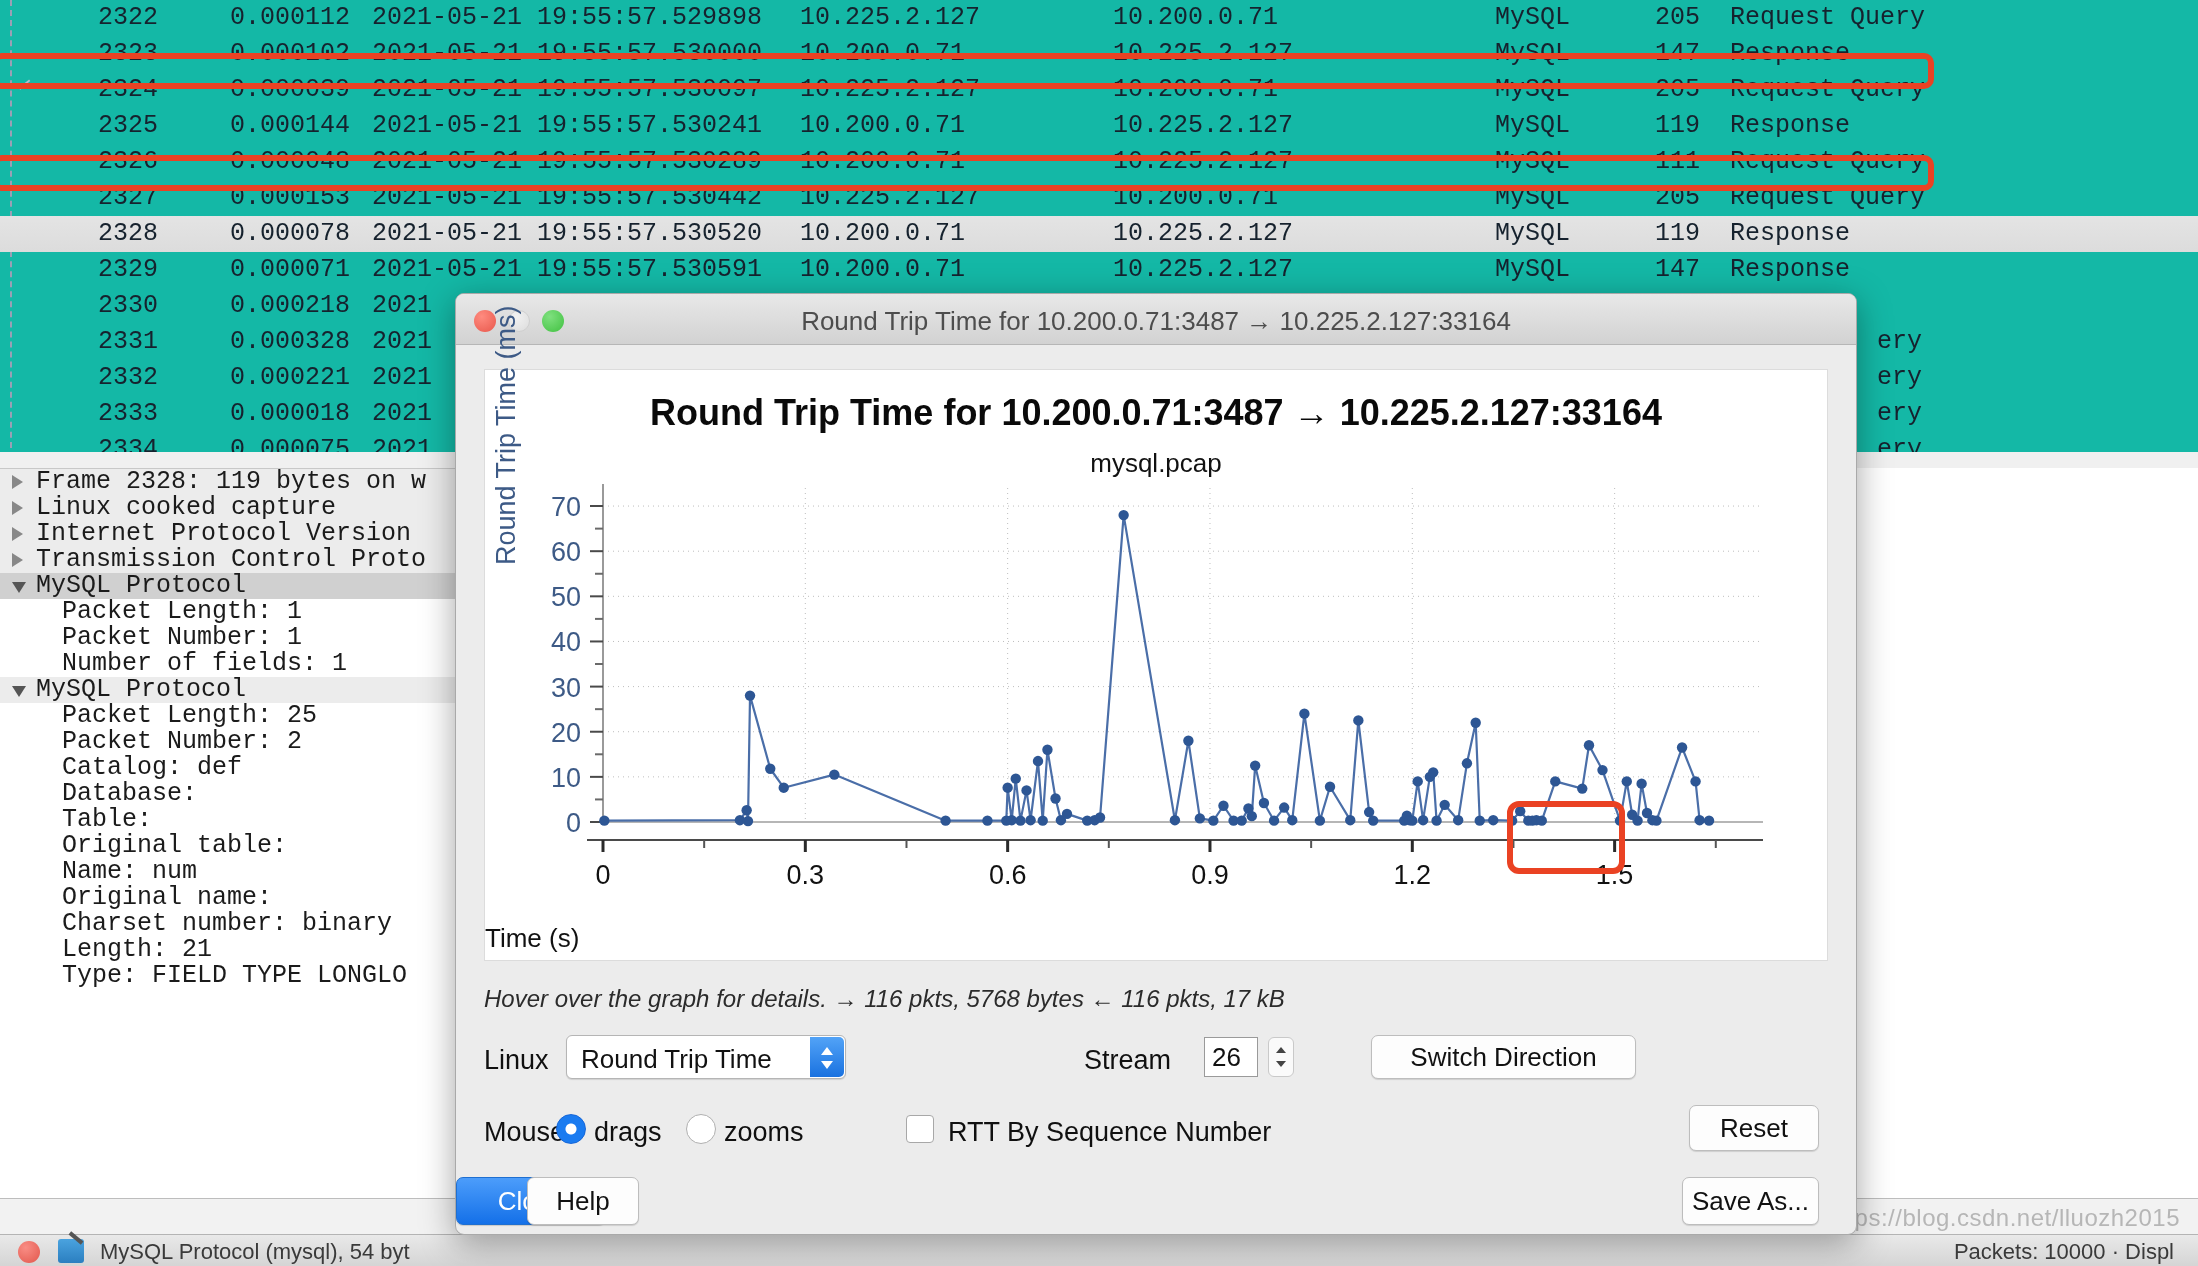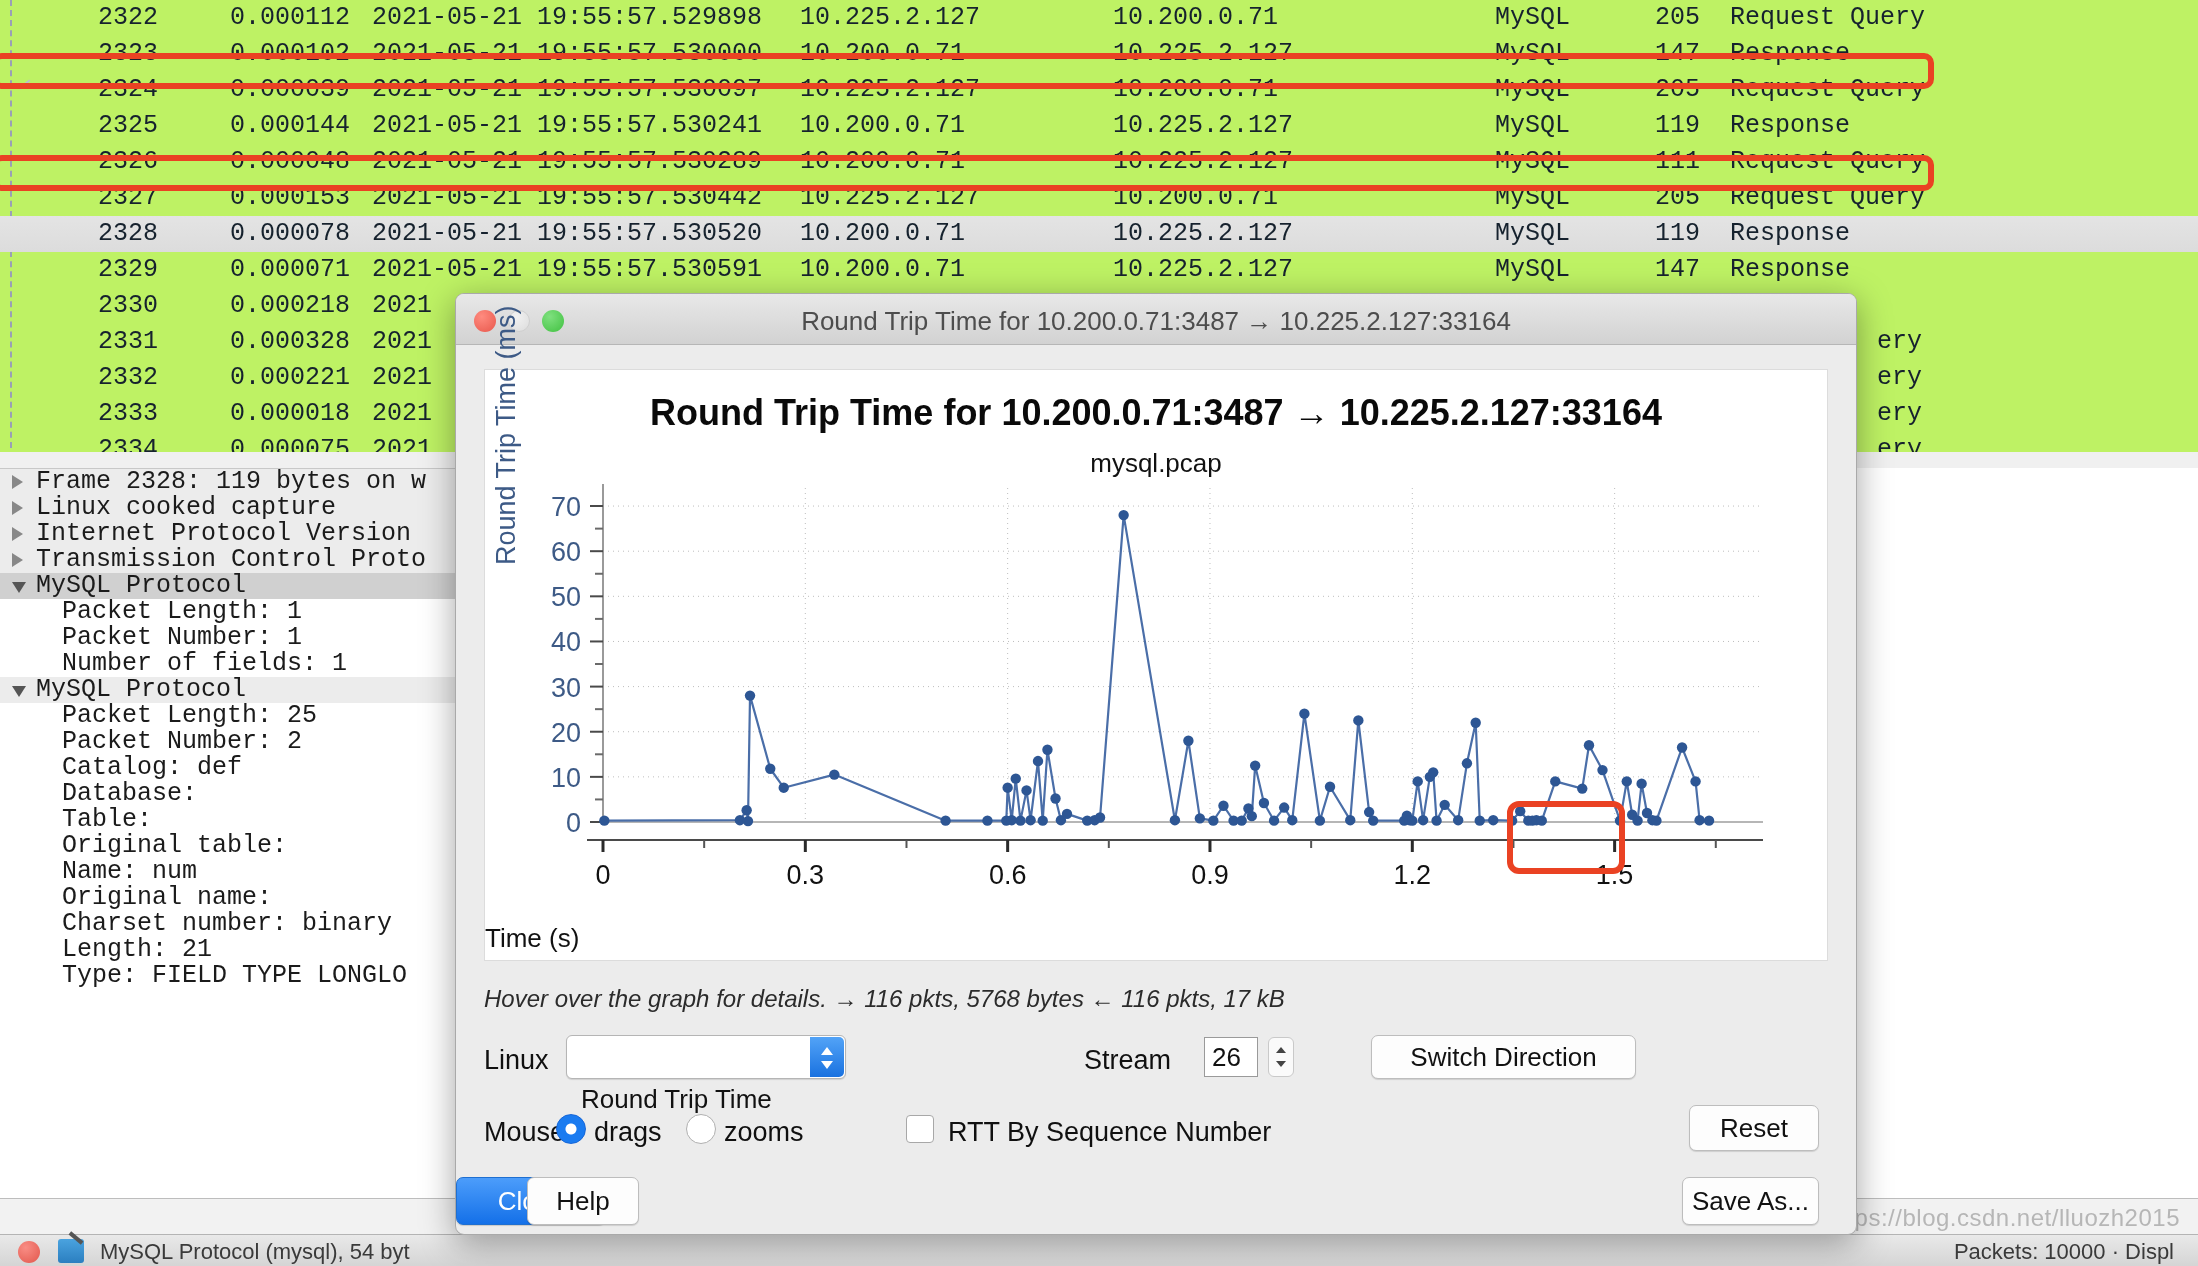--- a/index.html
+++ b/index.html
@@ -8,21 +8,21 @@
     background:#ffffff;
     font-family:"Liberation Sans", sans-serif;
   }
 
   
   #wireshark{position:absolute;inset:0;background:#ffffff;}
 
   
   #packet-list{
     position:absolute;left:0;top:0;width:2198px;height:468px;
-    background:#bef264;
+    background:#14b8a6;
     font-family:"Liberation Mono","DejaVu Sans Mono",monospace;
     font-size:25px;
     color:#16222e;
     overflow:hidden;
   }
   .plist-gutter{
     position:absolute;left:0;top:0;width:12px;height:468px;
     border-right:2px dashed #9aa0b5;box-sizing:border-box;
   }
   .prow{
@@ -161,21 +161,21 @@
   #row-buttons{top:832px;height:50px;}
 
   .lbl{font-size:27px;color:#101010;}
 
   #type-label{position:absolute;left:28px;top:10px;}
   #type-combo{
     position:absolute;left:110px;top:0;width:280px;height:44px;
     background:#ffffff;border:1px solid #b5b5b5;border-radius:6px;
     box-shadow:0 1px 1px rgba(0,0,0,.12);box-sizing:border-box;
   }
-  #type-combo-text{position:absolute;left:14px;top:8px;font-size:26px;color:#111;white-space:nowrap;margin-top:40px;}
+  #type-combo-text{position:absolute;left:14px;top:8px;font-size:26px;color:#111;white-space:nowrap;}
   #type-combo-arrow{
     position:absolute;right:1px;top:1px;width:34px;height:40px;border-radius:0 5px 5px 0;
     background:linear-gradient(#52a3f7,#1a72e0);
   }
   #type-combo-arrow:before{content:"";position:absolute;left:11px;top:10px;
     border-left:6px solid transparent;border-right:6px solid transparent;border-bottom:8px solid #fff;}
   #type-combo-arrow:after{content:"";position:absolute;left:11px;top:24px;
     border-left:6px solid transparent;border-right:6px solid transparent;border-top:8px solid #fff;}
 
   #stream-label{position:absolute;left:628px;top:10px;}

